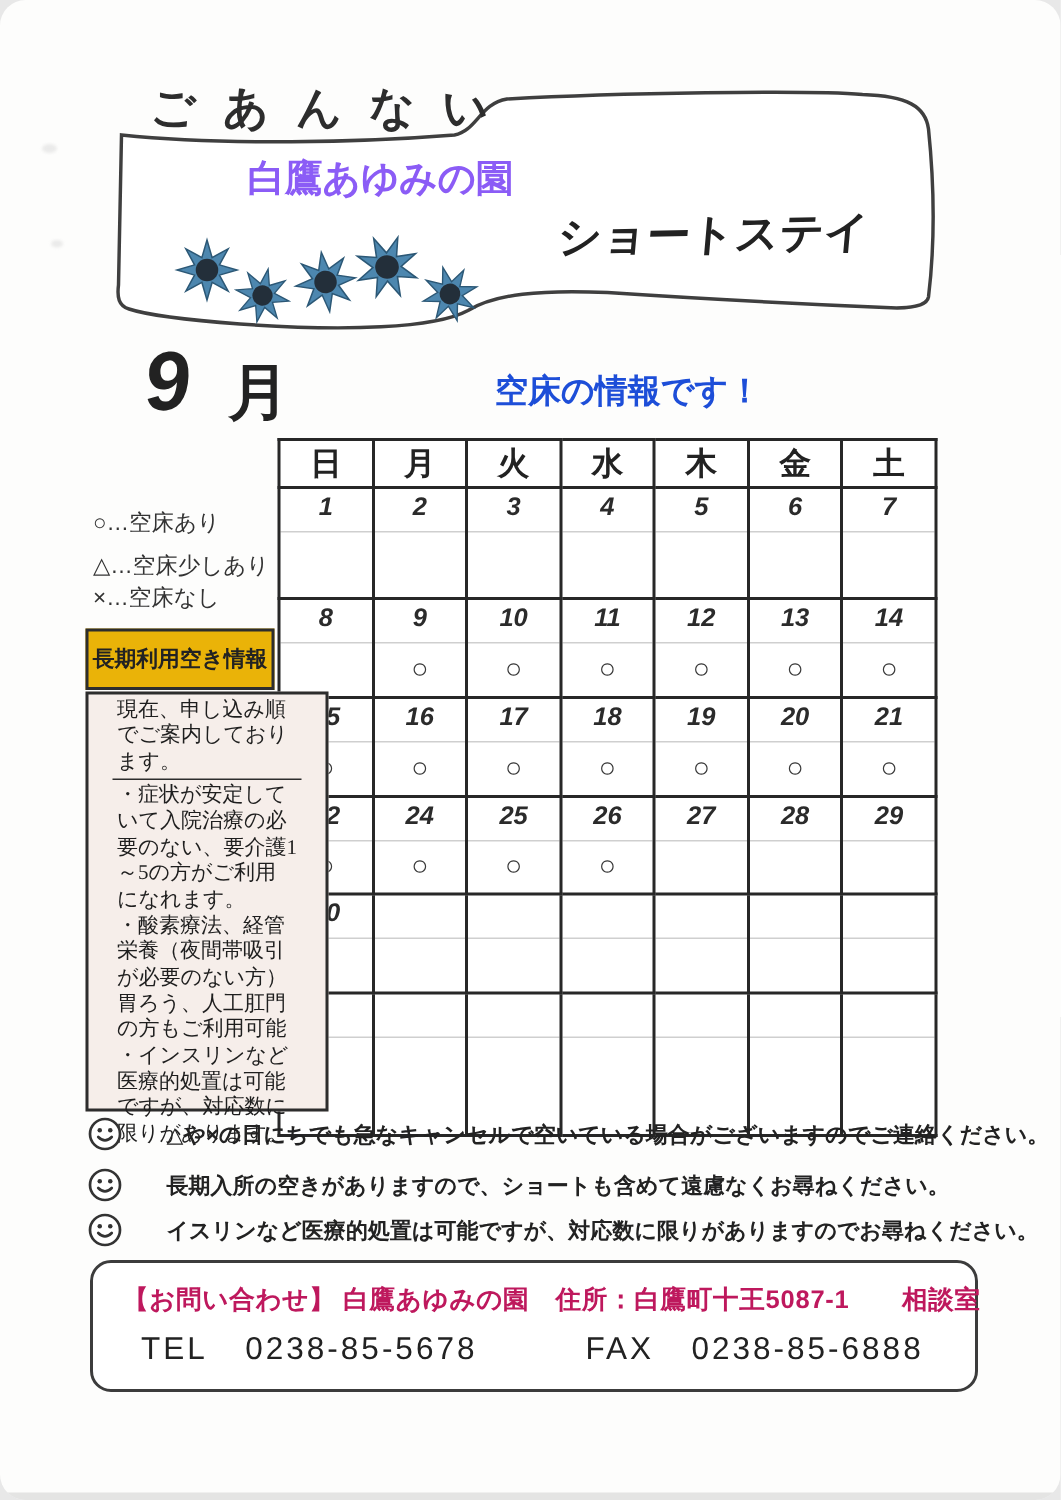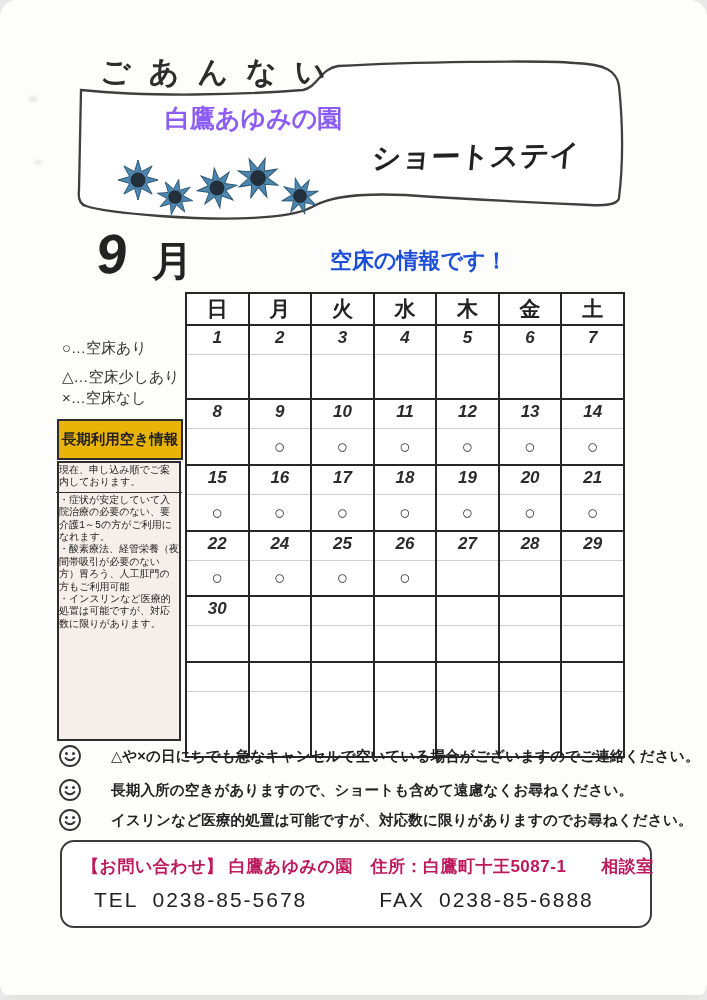--- a/index.html
+++ b/index.html
@@ -31,35 +31,35 @@
   .date{height:26px;border-bottom:1px solid #cfcfcf;font-weight:bold;font-style:italic;
         font-size:17px;text-align:center;padding-top:2px;color:#2b2b2b;}
   .mark{display:flex;align-items:center;justify-content:center;font-size:19px;color:#3a3a3a;}
   .wk0 .mark{height:43px}.wk1 .mark{height:35px}.wk2 .mark{height:35px}
   .wk3 .mark{height:34px}.wk4 .mark{height:35px}.wk5 .mark{height:64px}
   
   .sb-head{position:absolute;left:57px;top:419px;width:122px;height:37px;border:2.4px solid #2d2d2d;
            background:#eab308;display:flex;align-items:center;justify-content:center;
            font-size:14.5px;font-weight:bold;color:#222;}
   .sb-body{position:absolute;left:57px;top:461px;width:120px;height:272px;border:2.4px solid #2d2d2d;
-           background:#f6eeea;font-family:Liberation Mono, monospace;
-           font-size:10px;line-height:1.24;color:#1e1e1e;padding:2px 0;}
+           background:#f6eeea;font-family:Liberation Serif, serif;
+           font-size:14px;line-height:1.24;color:#1e1e1e;padding:2px 19px;}
   .sb-body p{margin:0;}
   .sb-div{border:none;border-top:1.6px solid #2d2d2d;margin:2px -3px;}
   
   .note{position:absolute;left:58px;display:flex;align-items:center;gap:9px;}
   .note .txt{font-size:14.6px;font-weight:bold;color:#222;white-space:nowrap;letter-spacing:0.1px;margin-left:20px;}
   .n0{top:744px}.n1{top:778px}.n2{top:808px}
   
   .contact{position:absolute;left:60px;top:840px;width:588px;height:84px;border:2.6px solid #3c3c3c;
            border-radius:14px;background:#fff;}
   .c-line1{margin:13px 0 0 20px;font-size:17px;font-weight:bold;color:#be185d;letter-spacing:0.5px;
            white-space:nowrap;}
   .c-line2{margin:10px 0 0 32px;display:flex;gap:72px;font-size:21px;color:#222;letter-spacing:2px;}
-  .c-group{display:flex;gap:14px;white-space:nowrap;text-align:right;}
+  .c-group{display:flex;gap:25px;white-space:nowrap;text-align:right;}
   
   .smudge{position:absolute;background:#c9c9c9;opacity:.35;border-radius:50%;filter:blur(1px);}
   .bottom-strip{position:absolute;left:0;bottom:0;width:707px;height:5px;background:#d8d8d8;opacity:.7;}
 </style>
 </head>
 <body>
 
 <div class="page">
 
   <svg class="banner-svg" width="590" height="185" viewBox="0 0 590 185">

